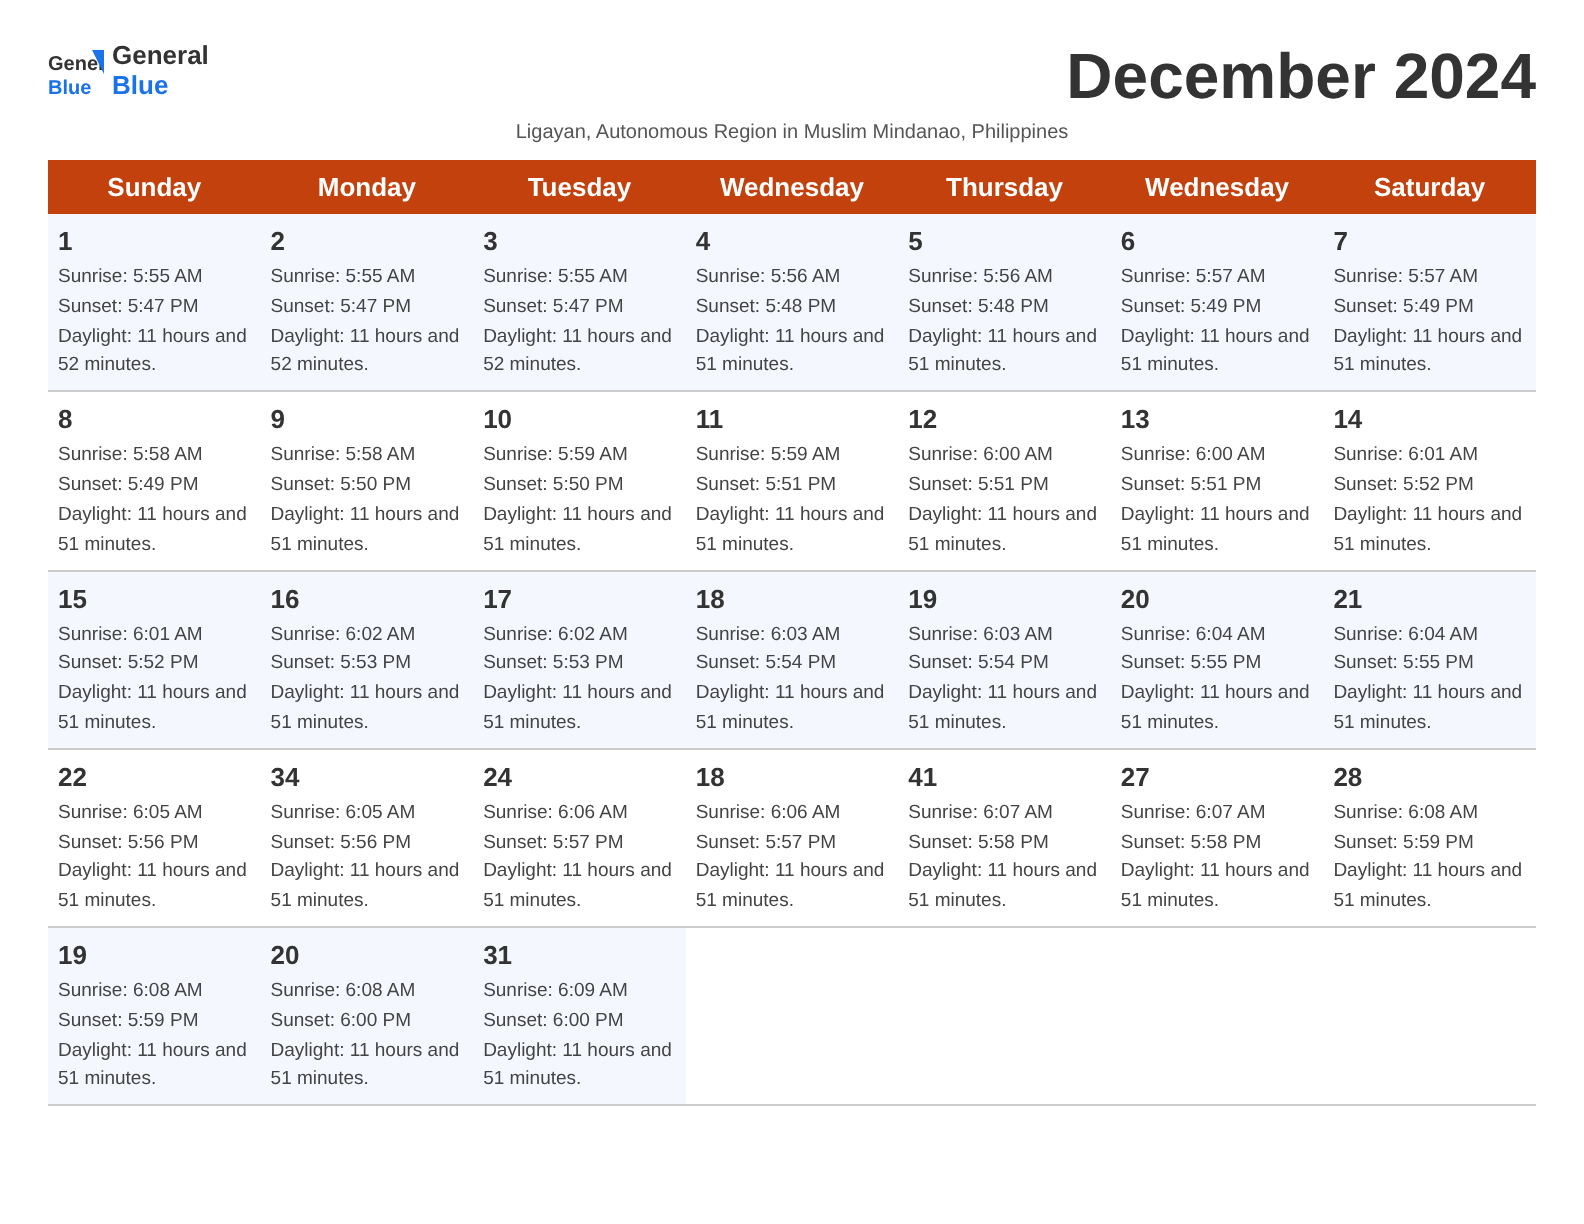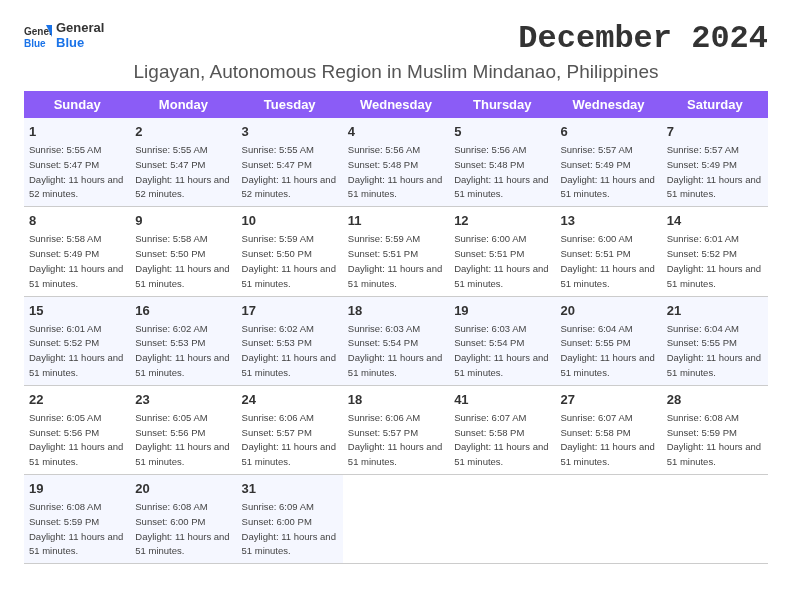--- a/index.html
+++ b/index.html
@@ -23,41 +23,40 @@
       margin-right: 4px;
     }
     .title-section {
       text-align: right;
       margin-bottom: 2px;
     }
     .main-title {
       font-size: 32px;
       font-weight: bold;
       color: #333;
-      font-family: Liberation Mono, monospace;
     }
     .subtitle {
-      font-size: 19px;
+      font-size: 10px;
       color: #555;
       text-align: center;
       margin-bottom: 8px;
     }
     .top-row {
       display: flex;
       justify-content: space-between;
       align-items: flex-start;
       margin-bottom: 2px;
     }
     table {
       width: 100%;
       border-collapse: collapse;
       font-size: 10.5px;
     }
     thead tr th {
-      background-color: #8b5cf6;
+      background-color: #c2410c;
       color: #fff;
       text-align: center;
       padding: 6px 4px;
       font-size: 13px;
       font-weight: bold;
     }
     tbody tr {
       border-bottom: 1px solid #ccc;
     }
     tbody tr:nth-child(odd) {
@@ -212,21 +211,21 @@
           <span class="day-num">21</span>
           <span class="day-info">Sunrise: 6:04 AM<br>Sunset: 5:55 PM<br>Daylight: 11 hours and 51 minutes.</span>
         </td>
       </tr>
       <tr>
         <td>
           <span class="day-num">22</span>
           <span class="day-info">Sunrise: 6:05 AM<br>Sunset: 5:56 PM<br>Daylight: 11 hours and 51 minutes.</span>
         </td>
         <td>
-          <span class="day-num">23</span>
+          <span class="day-num">34</span>
           <span class="day-info">Sunrise: 6:05 AM<br>Sunset: 5:56 PM<br>Daylight: 11 hours and 51 minutes.</span>
         </td>
         <td>
           <span class="day-num">24</span>
           <span class="day-info">Sunrise: 6:06 AM<br>Sunset: 5:57 PM<br>Daylight: 11 hours and 51 minutes.</span>
         </td>
         <td>
           <span class="day-num">18</span>
           <span class="day-info">Sunrise: 6:06 AM<br>Sunset: 5:57 PM<br>Daylight: 11 hours and 51 minutes.</span>
         </td>

